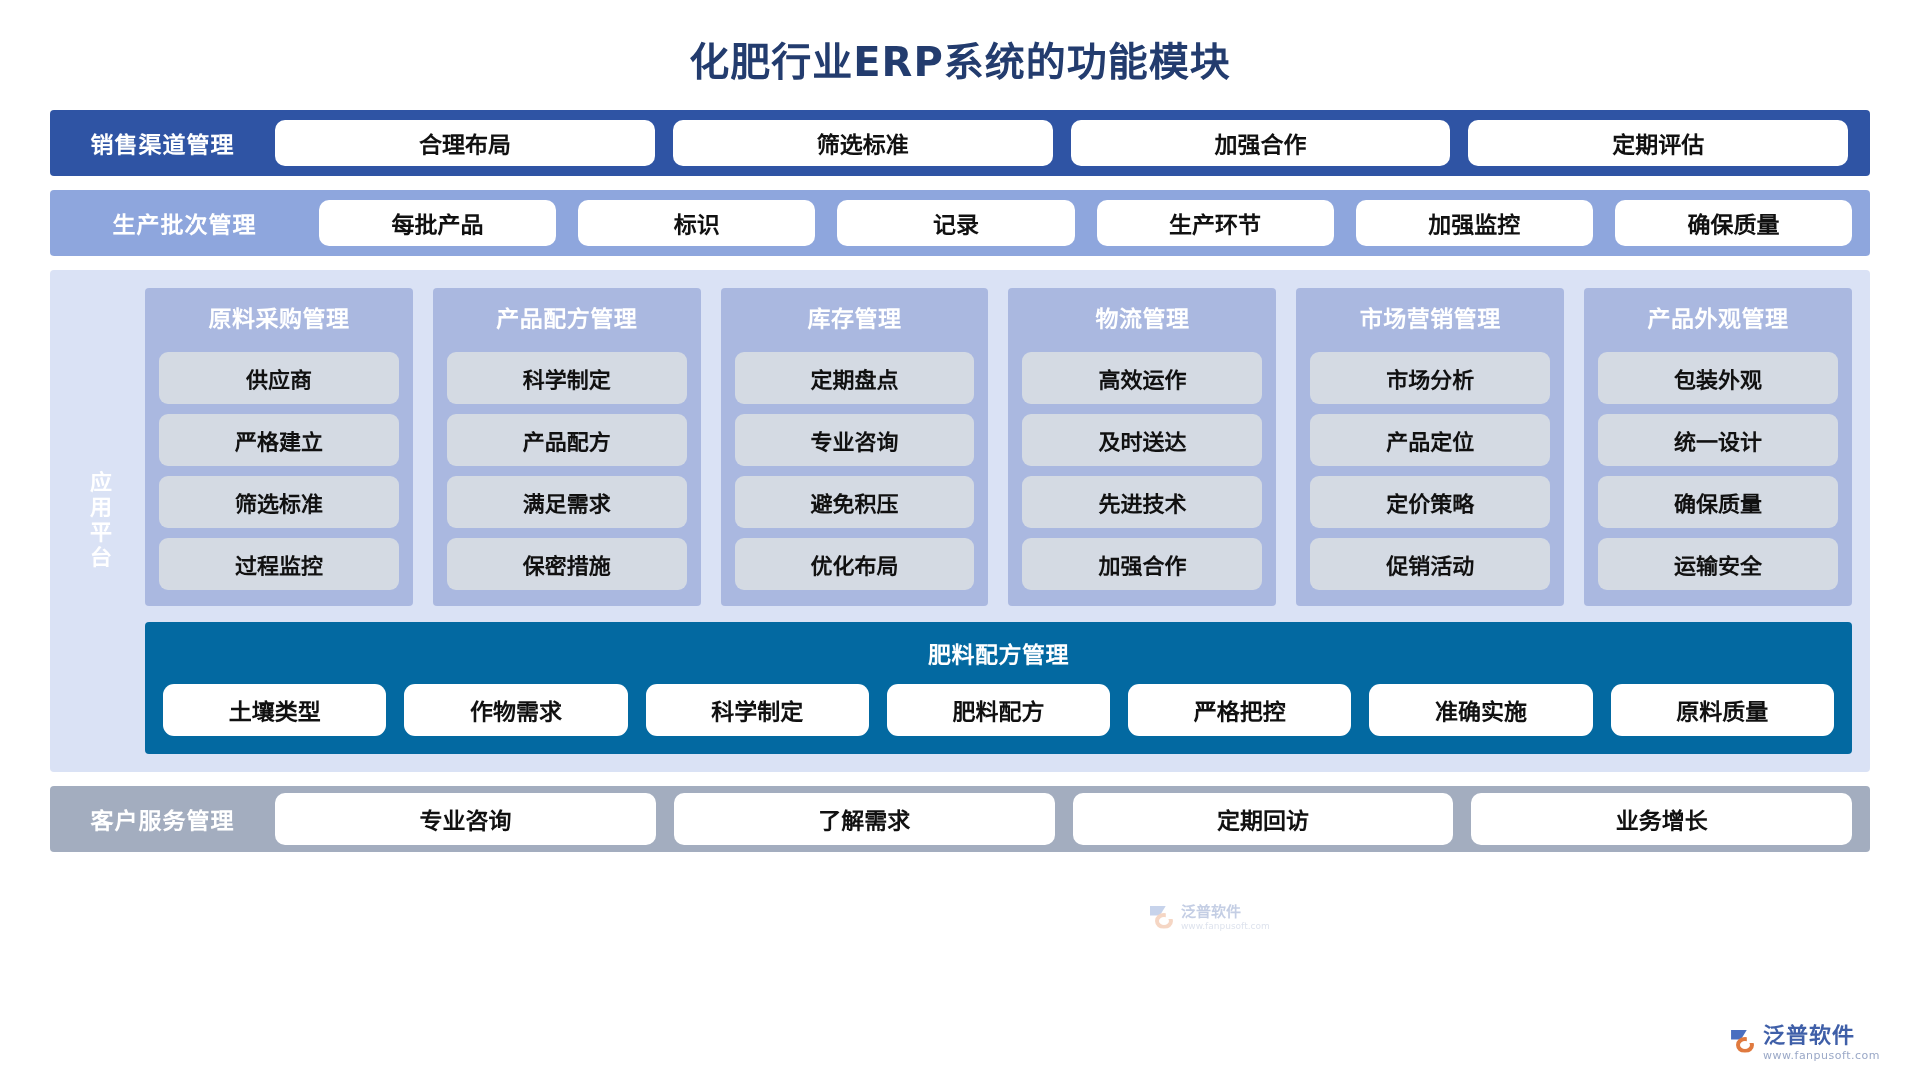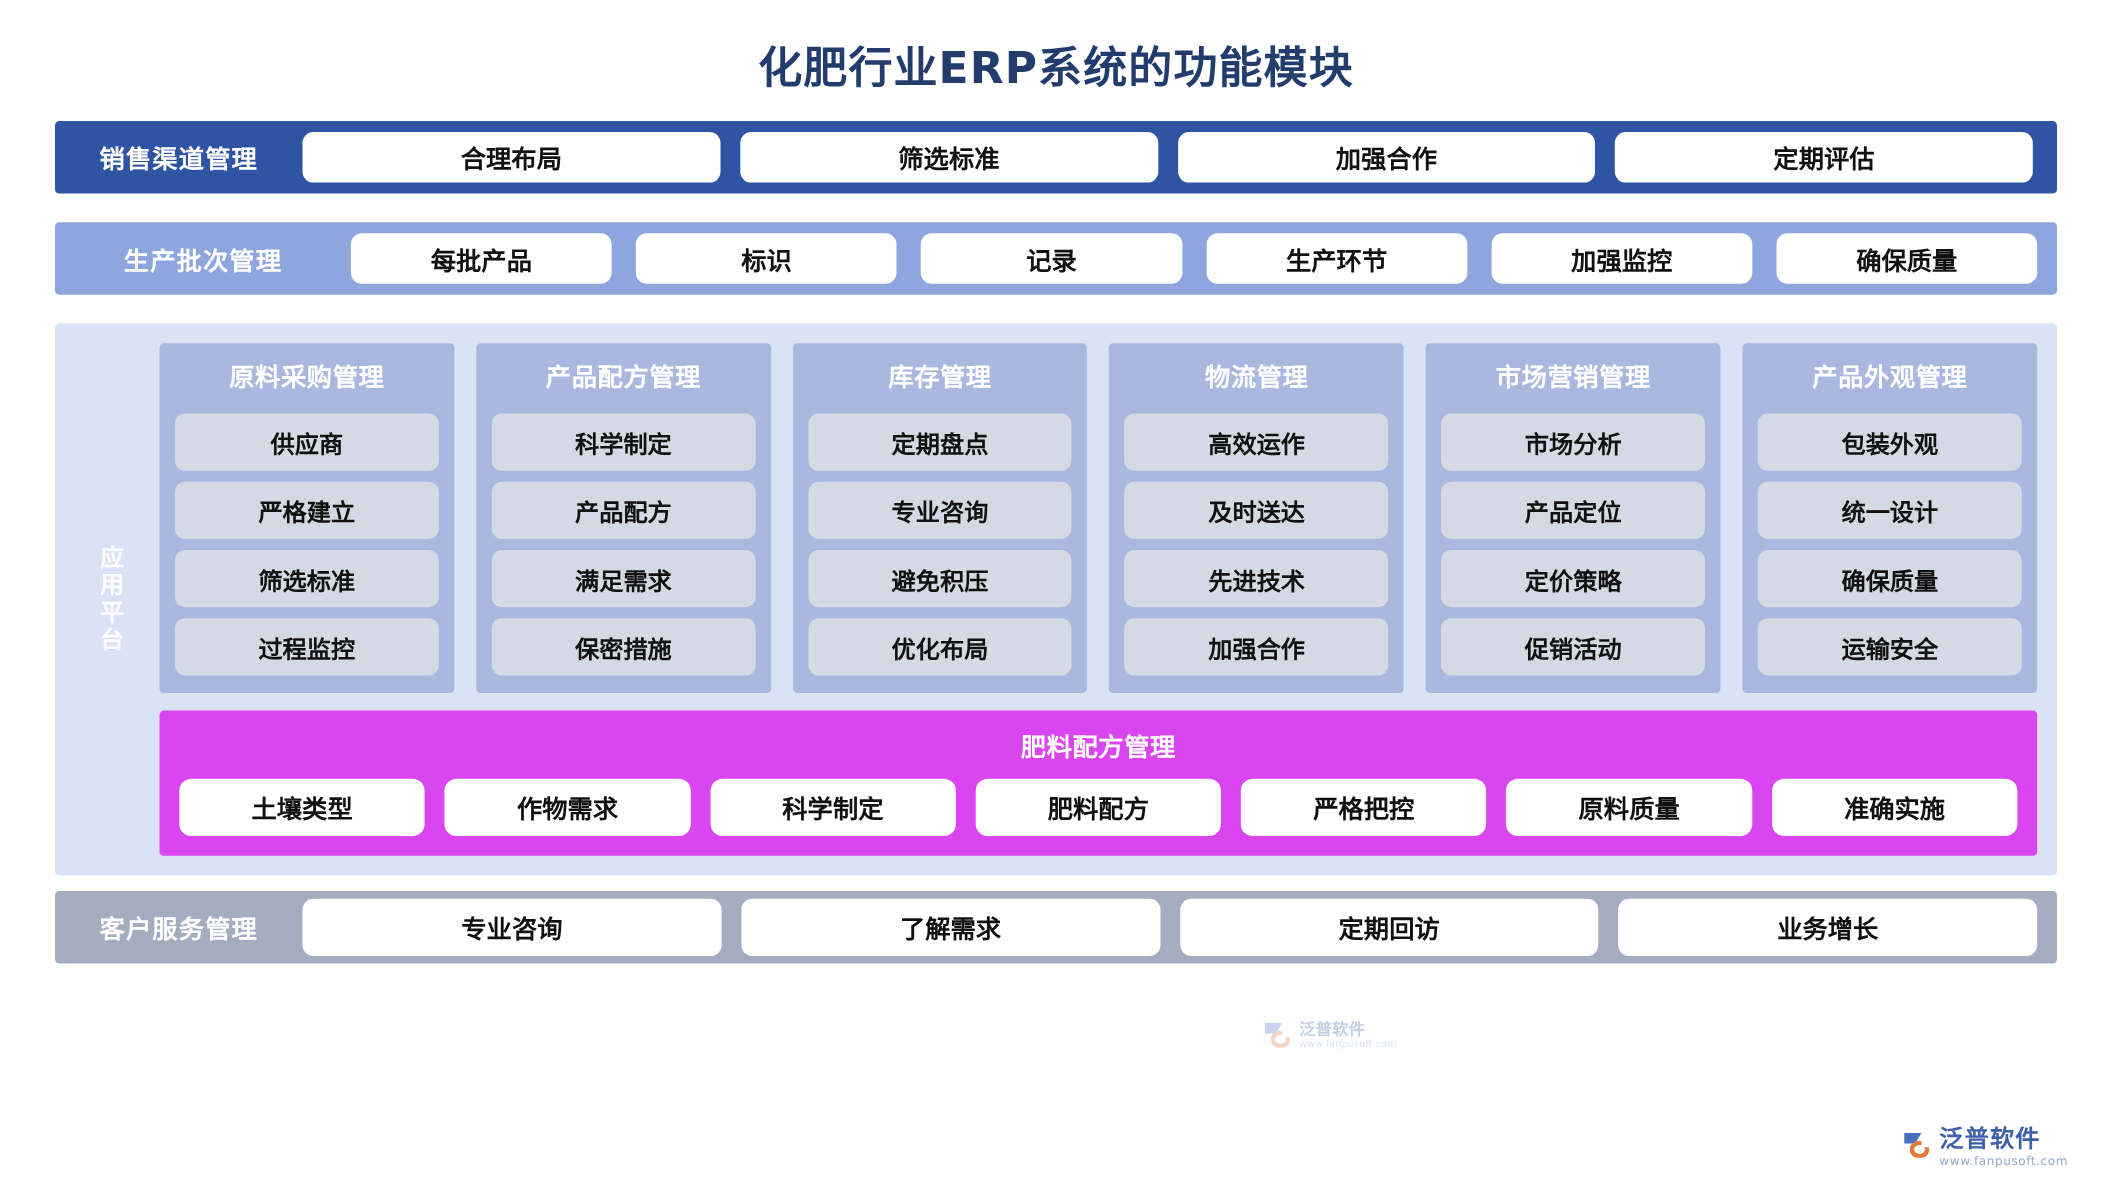--- a/index.html
+++ b/index.html
@@ -30,21 +30,21 @@
     padding-top: 40px;
     padding-bottom: 26px;
     line-height: 1.1;
   }
 
   
   .band {
     display: flex;
     align-items: center;
     border-radius: 4px;
-    margin-bottom: 26px;
+    margin-bottom: 14px;
     position: relative;
   }
   .band-label {
     flex: 0 0 auto;
     color: #ffffff;
     font-size: 23px;
     font-weight: bold;
     text-align: center;
     letter-spacing: 1px;
     white-space: nowrap;
@@ -152,21 +152,21 @@
     align-items: center;
     justify-content: center;
     color: #111111;
     font-size: 22px;
     font-weight: bold;
     white-space: nowrap;
   }
 
   
   .formula {
-    background: #d946ef;
+    background: #0369a1;
     border-radius: 4px;
     padding: 14px 18px 18px 18px;
   }
   .formula-title {
     text-align: center;
     color: #ffffff;
     font-size: 23px;
     font-weight: bold;
     margin-bottom: 14px;
     letter-spacing: 0.5px;
@@ -336,22 +336,22 @@
       </div>
 
       <div class="formula">
         <div class="formula-title">肥料配方管理</div>
         <div class="formula-items">
           <div class="pill">土壤类型</div>
           <div class="pill">作物需求</div>
           <div class="pill">科学制定</div>
           <div class="pill">肥料配方</div>
           <div class="pill">严格把控</div>
+          <div class="pill">准确实施</div>
           <div class="pill">原料质量</div>
-          <div class="pill">准确实施</div>
         </div>
       </div>
 
     </div>
 
     <div class="wm-center">
       <div class="logo-mark">
         <span class="sw s1"></span>
           <span class="sw s2"></span>
       </div>

